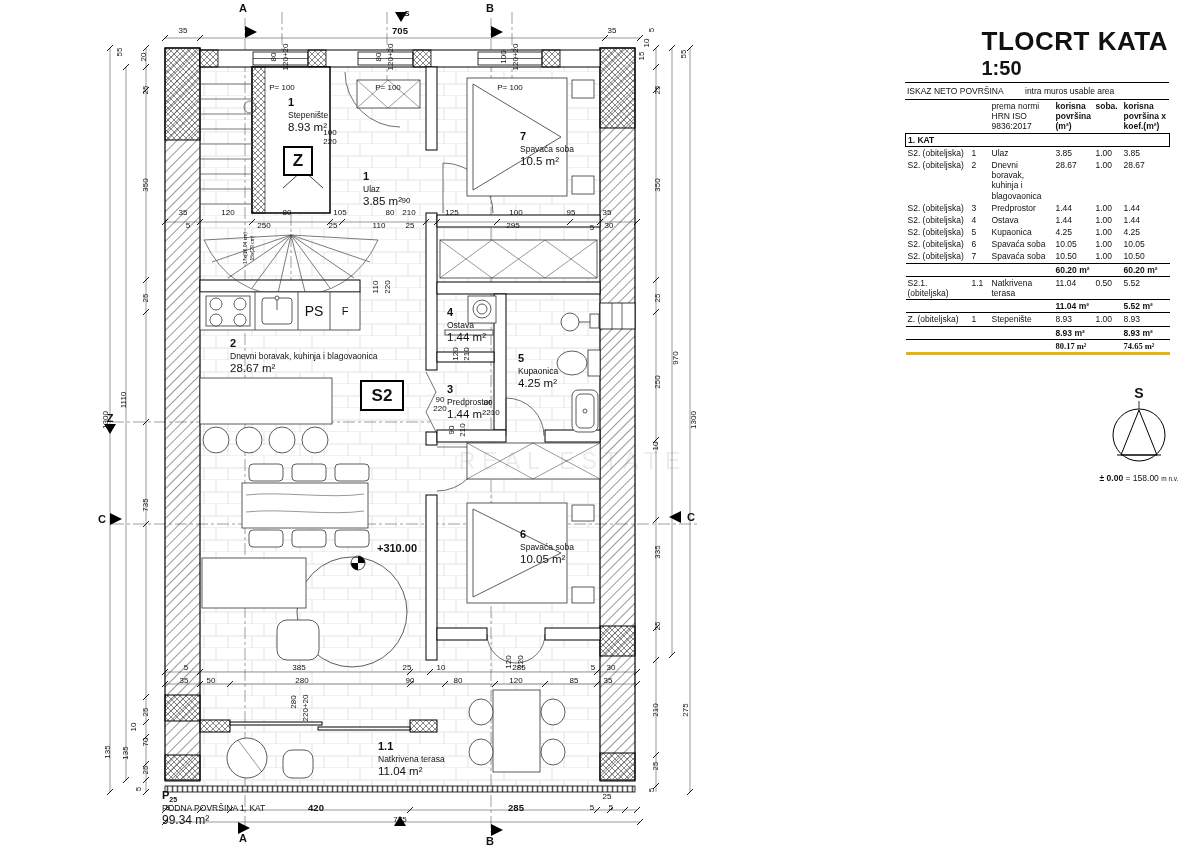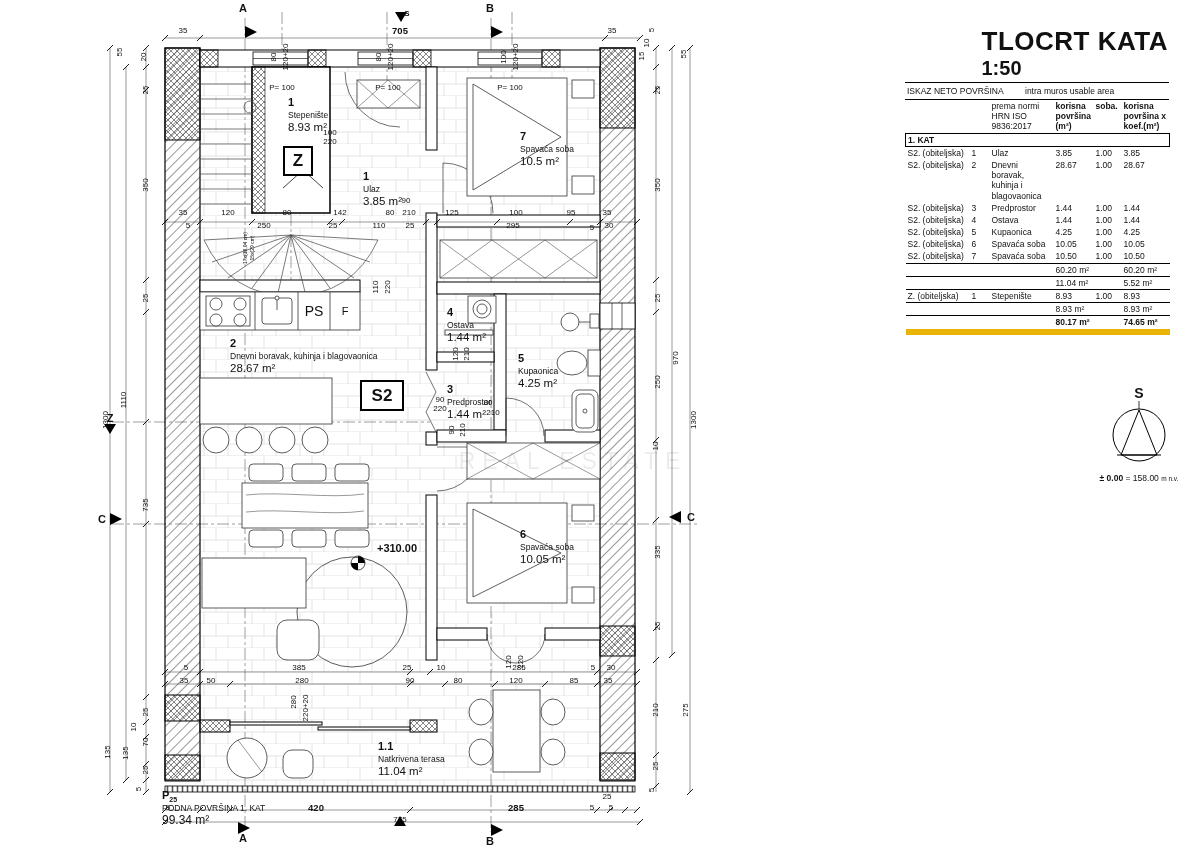--- a/index.html
+++ b/index.html
@@ -37,22 +37,22 @@
   #area-table{position:absolute;left:905px;top:82px;width:264px;font-size:8.5px;}
   .tbl-head1{display:flex;border-top:1px solid #000;border-bottom:1px solid #000;padding:3px 2px;}
   .tbl-head1 .hl{width:118px;}
   .tbl-head1 .hr{flex:1;}
   #area-table table{border-collapse:collapse;width:100%;table-layout:fixed;}
   #area-table td{padding:1px 2px;vertical-align:top;font-size:8.5px;line-height:1.2;}
   .hdr td{border-bottom:1px solid #000;padding-bottom:3px;padding-top:2px;}
   .hdr .bold{font-weight:bold;}
   .pre{white-space:pre-line;}
   tr.section td{border:1px solid #000;font-weight:bold;padding:2px 3px;}
-  tr.sub td{border-top:1px solid #000;border-bottom:1px solid #000;font-weight:normal;padding:2px;}
-  tr.total td{border-bottom:6px solid #eab308;font-weight:bold;padding:2px;}
+  tr.sub td{border-top:1px solid #000;border-bottom:1px solid #000;font-weight:bold;padding:2px;}
+  tr.total td{border-bottom:3px solid #eab308;font-weight:bold;padding:2px;font-family:Liberation Serif, serif;}
   #north-block{position:absolute;left:1095px;top:385px;width:88px;text-align:center;}
   .north-s{font-size:14px;font-weight:bold;}
   .north-elev{font-size:8.5px;margin-top:4px;white-space:nowrap;}
   .north-elev .b{font-weight:bold;}
   .north-elev .u{font-size:6.5px;}
 </style>
 </head>
 <body>
 
 <div id="canvas">
@@ -331,21 +331,21 @@
         <div class="dim r" style="left: 656px; top: 446px;">10</div>
         <div class="dim r" style="left: 658px; top: 552px;">335</div>
         <div class="dim r" style="left: 658px; top: 626px;">25</div>
         <div class="dim r" style="left: 656px; top: 710px;">210</div>
         <div class="dim r" style="left: 686px; top: 710px;">275</div>
         <div class="dim r" style="left: 656px; top: 766px;">25</div>
         <div class="dim r" style="left: 652px; top: 790px;">5</div>
         <div class="dim" style="left: 183px; top: 213px;">35</div>
         <div class="dim" style="left: 228px; top: 213px;">120</div>
         <div class="dim" style="left: 287px; top: 213px;">80</div>
-        <div class="dim" style="left: 340px; top: 213px;">142</div>
+        <div class="dim" style="left: 340px; top: 213px;">105</div>
         <div class="dim" style="left: 390px; top: 213px;">80</div>
         <div class="dim" style="left: 406px; top: 201px;">90</div>
         <div class="dim" style="left: 409px; top: 213px;">210</div>
         <div class="dim" style="left: 188px; top: 226px;">5</div>
         <div class="dim" style="left: 264px; top: 226px;">250</div>
         <div class="dim" style="left: 333px; top: 226px;">25</div>
         <div class="dim" style="left: 379px; top: 226px;">110</div>
         <div class="dim" style="left: 410px; top: 226px;">25</div>
         <div class="dim" style="left: 452px; top: 213px;">125</div>
         <div class="dim" style="left: 516px; top: 213px;">100</div>
@@ -559,20 +559,28 @@
             <td>10.50</td>
           </tr>
           <tr class="sub">
             <td></td>
             <td></td>
             <td></td>
             <td>60.20 m²</td>
             <td></td>
             <td>60.20 m²</td>
           </tr>
+          <tr>
+            <td>S2.1. (obiteljska)</td>
+            <td>1.1</td>
+            <td>Natkrivena terasa</td>
+            <td>11.04</td>
+            <td>0.50</td>
+            <td>5.52</td>
+          </tr>
           <tr class="sub">
             <td></td>
             <td></td>
             <td></td>
             <td>11.04 m²</td>
             <td></td>
             <td>5.52 m²</td>
           </tr>
           <tr>
             <td>Z. (obiteljska)</td>

